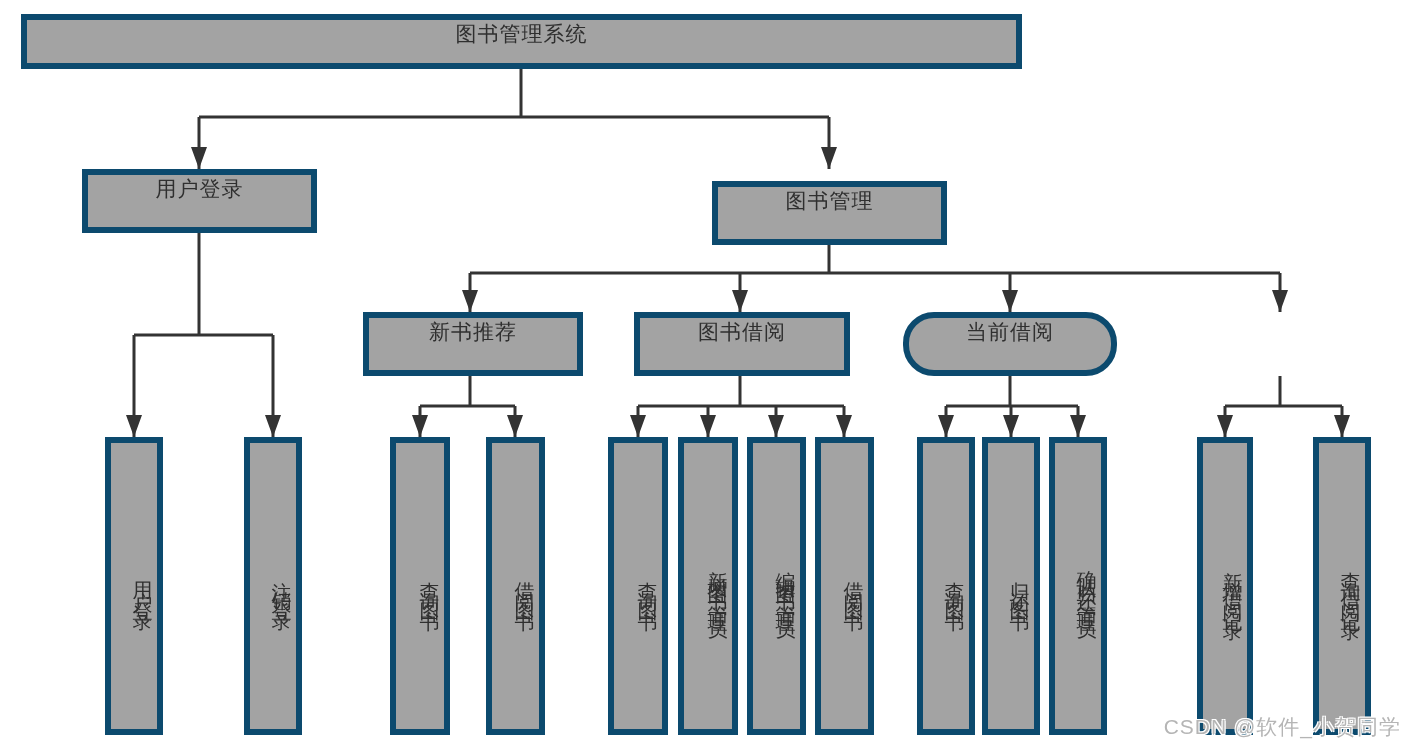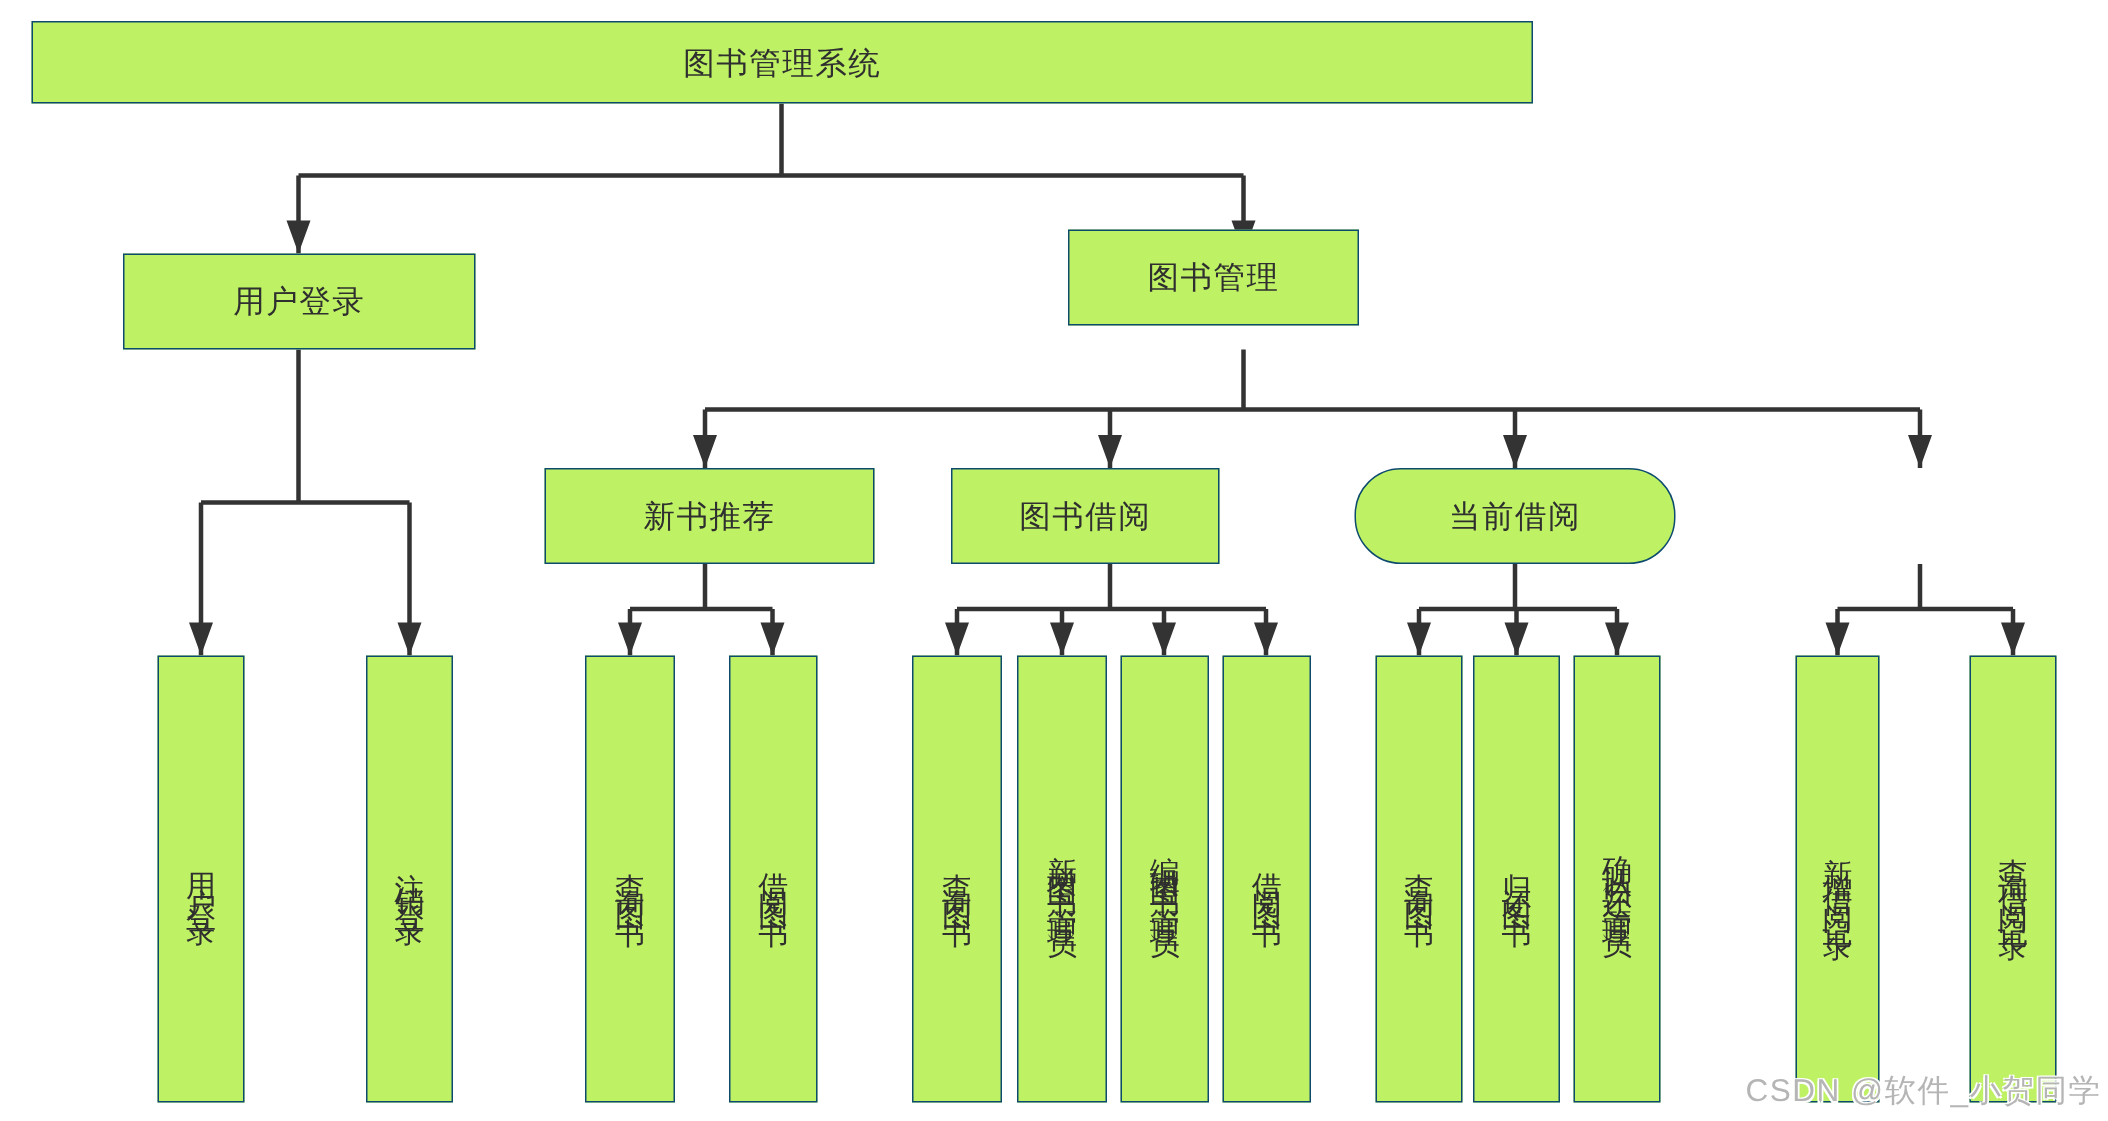--- a/index.html
+++ b/index.html
@@ -2,23 +2,23 @@
 <html><head>
 <meta charset="utf-8">
 <style>
   html,body { margin:0; padding:0; background:#ffffff; }
   .canvas {
     position:relative; width:1405px; height:747px; background:#ffffff;
     font-family:"Liberation Sans", sans-serif; overflow:hidden;
   }
   svg.connectors { position:absolute; left:0; top:0; }
   .box {
-    position:absolute; box-sizing:border-box; background:#bef264;
-    border:1px solid #0c4a6e; color:#2f2f2f;
-    display:flex; align-items:center; justify-content:center;
+    position:absolute; box-sizing:border-box; background:#a3a3a3;
+    border:6px solid #0c4a6e; color:#2f2f2f;
+    display:flex; align-items:flex-start; justify-content:center;
   }
   .box-h { font-size:21px; letter-spacing:1px; }
   .box-v {
     writing-mode:vertical-rl; text-orientation:mixed;
     font-size:20px; letter-spacing:10px;
   }
   .box-v.tight { letter-spacing:7px; }
   .watermark {
     position:absolute; right:4px; bottom:6px; z-index:5;
     font-size:21px; color:#b5b5b5; letter-spacing:1px;
@@ -52,28 +52,28 @@
     </g>
   </svg>
 
   <div class="box box-h" style="left:21px; top:14px; width:1001px; height:55px;">
     <span>图书管理系统</span>
   </div>
 
   <div class="box box-h" style="left:82px; top:169px; width:235px; height:64px;">
     <span>用户登录</span>
   </div>
-  <div class="box box-h" style="left:712px; top:153px; width:194px; height:64px;">
+  <div class="box box-h" style="left:712px; top:181px; width:235px; height:64px;">
     <span>图书管理</span>
   </div>
 
   <div class="box box-h" style="left:363px; top:312px; width:220px; height:64px;">
     <span>新书推荐</span>
   </div>
-  <div class="box box-h" style="left:634px; top:312px; width:179px; height:64px;">
+  <div class="box box-h" style="left:634px; top:312px; width:216px; height:64px;">
     <span>图书借阅</span>
   </div>
   <div class="box box-h" style="left:903px; top:312px; width:214px; height:64px;border-radius:31px;">
     <span>当前借阅</span>
   </div>
 
   <div class="box box-v" style="left:105px; top:437px; width:58px; height:298px;">
     <span>用户登录</span>
   </div>
   <div class="box box-v" style="left:244px; top:437px; width:58px; height:298px;">

